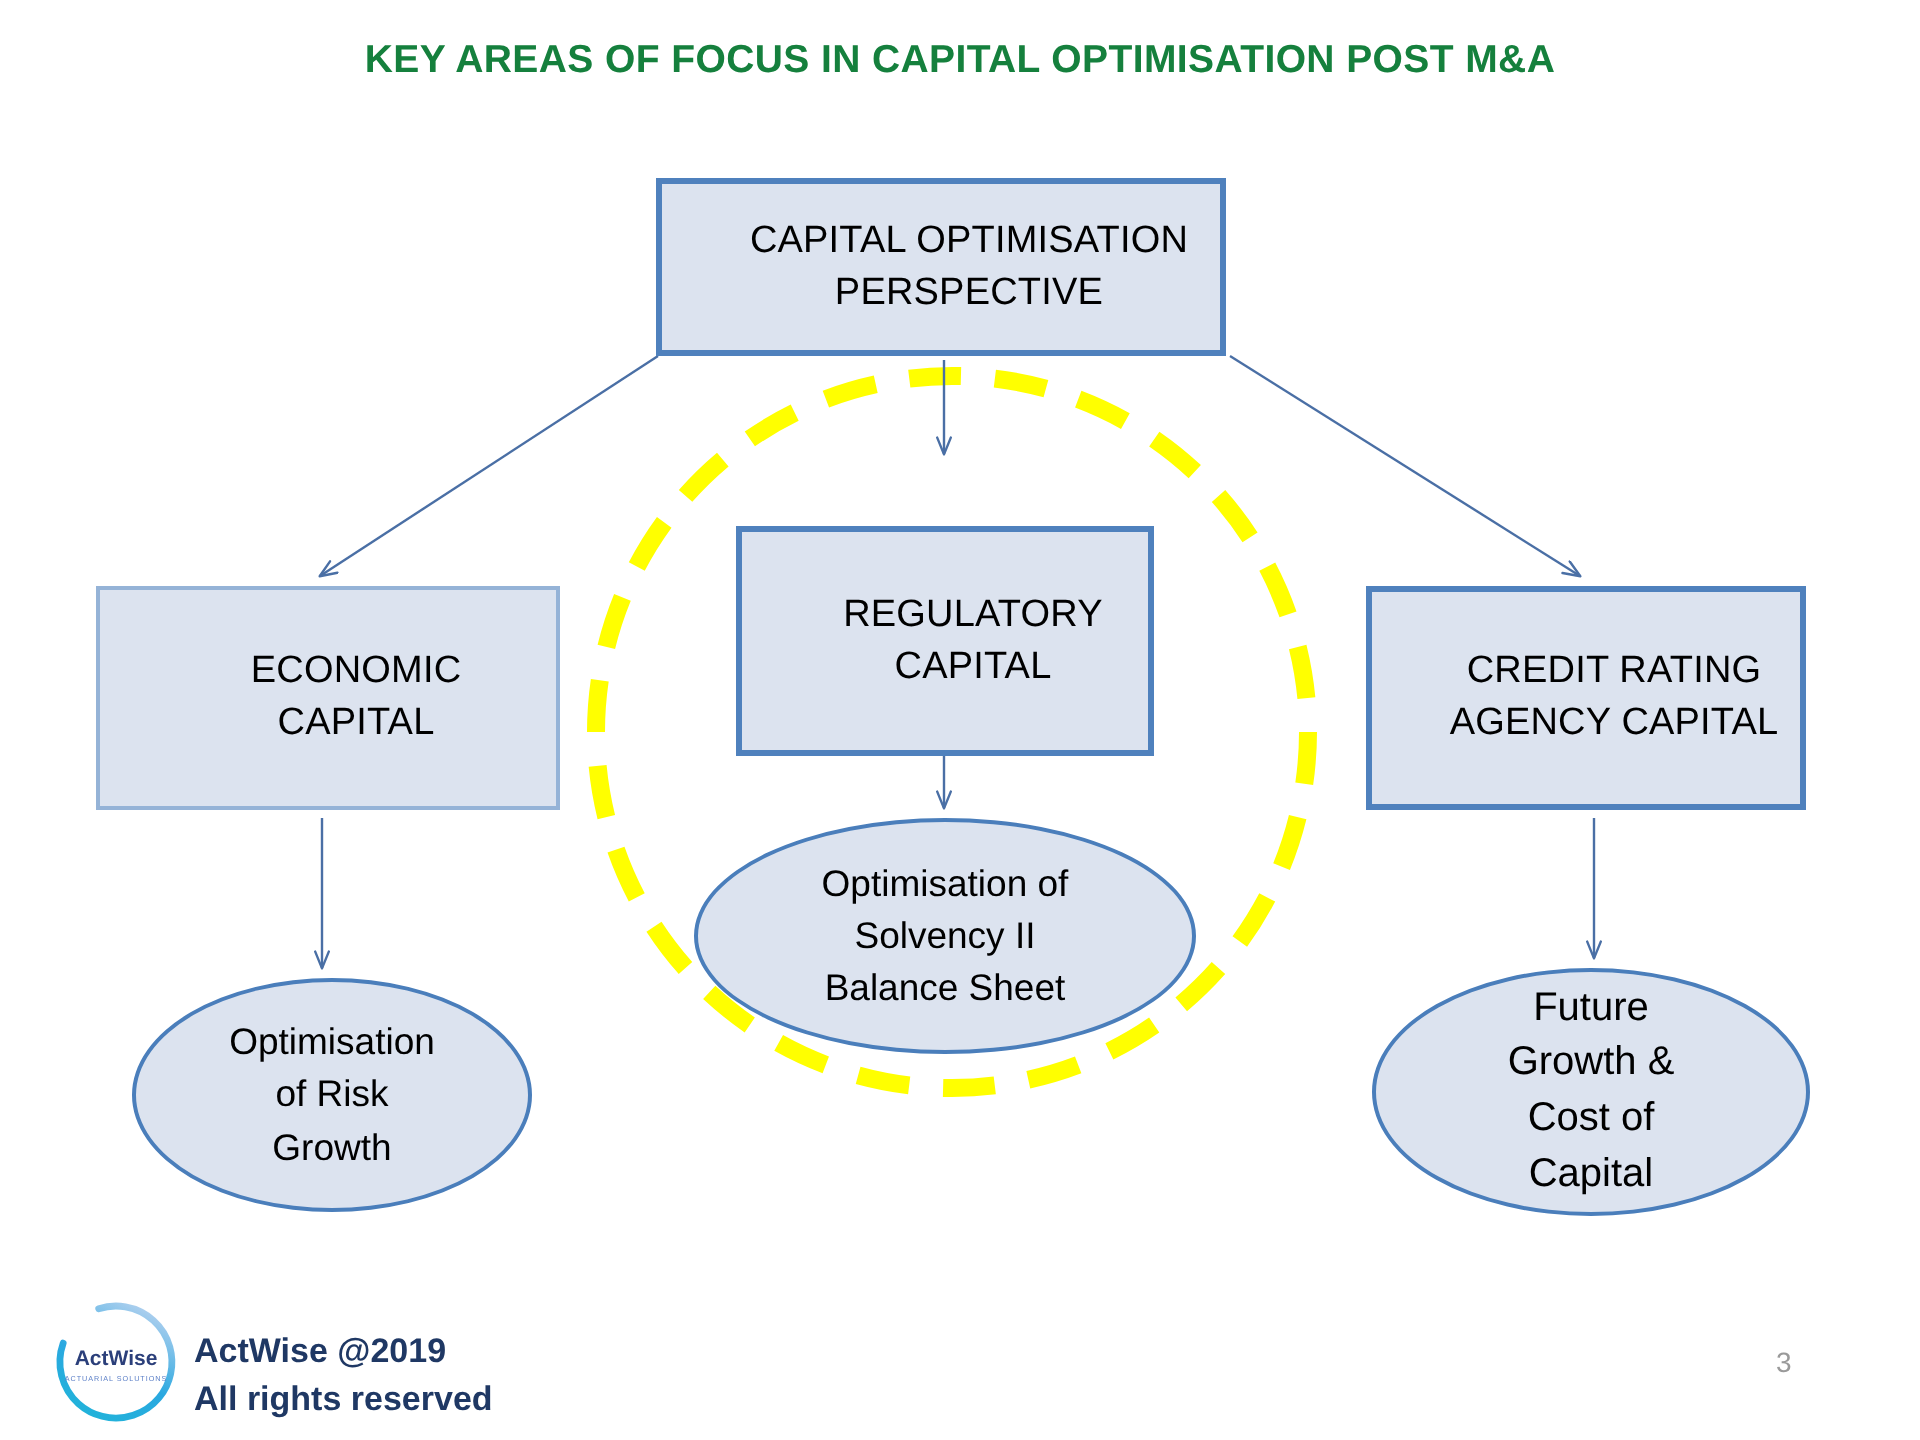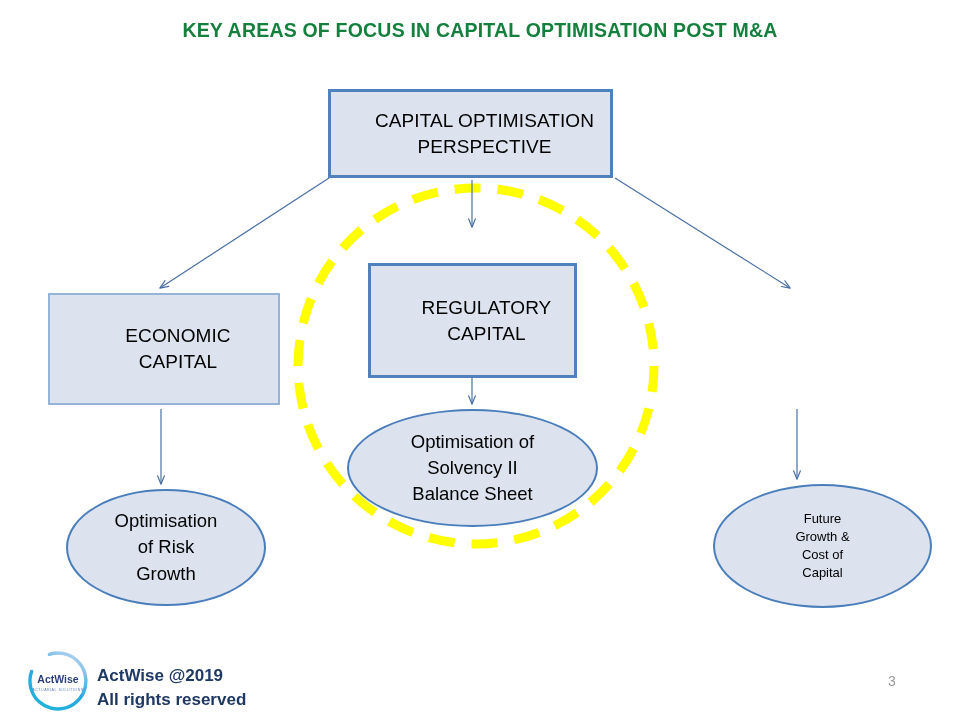--- a/index.html
+++ b/index.html
@@ -123,25 +123,25 @@
     height: 117px;
   }
   #ellipse-solvency {
     left: 347px;
     top: 409px;
     width: 251px;
     height: 118px;
     font-size: 18.5px;
   }
   #ellipse-future {
-    left: 713px;
+    left: 686px;
     top: 484px;
     width: 219px;
     height: 124px;
-    font-size: 13px;
+    font-size: 20px;
     line-height: 1.38;
   }
 
   .node-text { display: block; white-space: pre-line; }
 
   
   #logo-wrap {
     position: absolute;
     left: 26px;
     top: 649px;
@@ -208,20 +208,24 @@
   <div class="node-box light" id="box-economic">
     <span class="node-text">ECONOMIC
 CAPITAL</span>
   </div>
 
   <div class="node-box strong" id="box-regulatory">
     <span class="node-text">REGULATORY
 CAPITAL</span>
   </div>
 
+  <div class="node-box strong" id="box-credit">
+    <span class="node-text">CREDIT RATING
+AGENCY CAPITAL</span>
+  </div>
 
   <div class="node-ellipse" id="ellipse-risk">
     <span class="node-text">Optimisation
 of Risk
 Growth</span>
   </div>
 
   <div class="node-ellipse" id="ellipse-solvency">
     <span class="node-text">Optimisation of
 Solvency II

